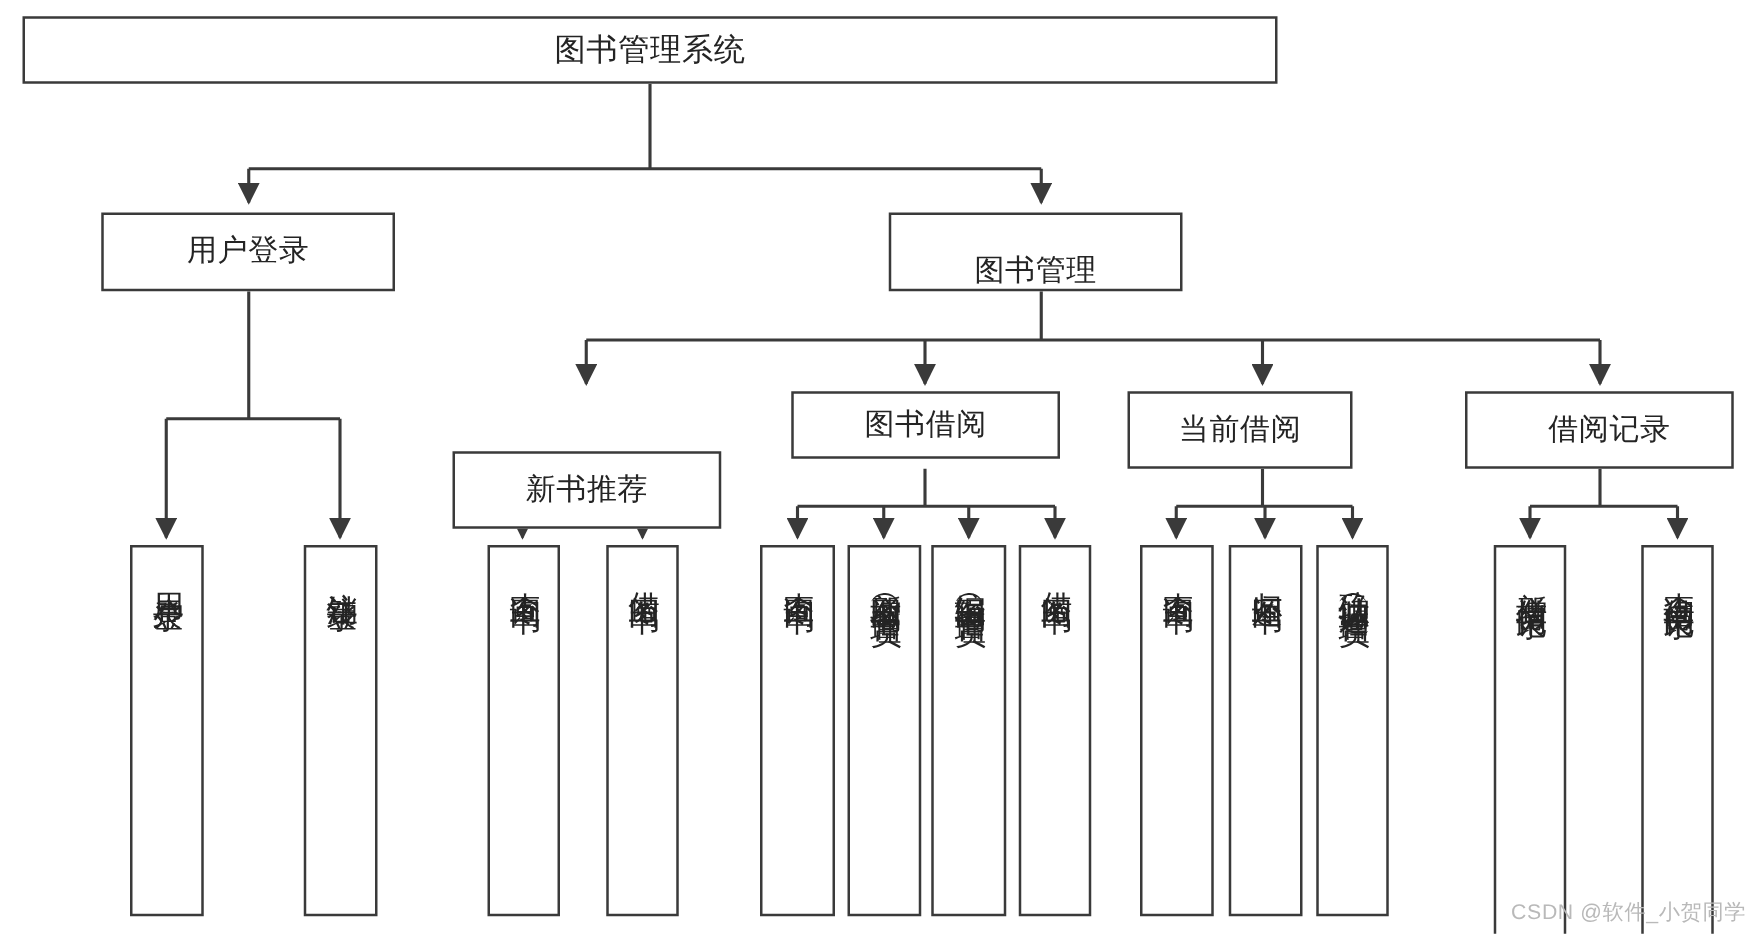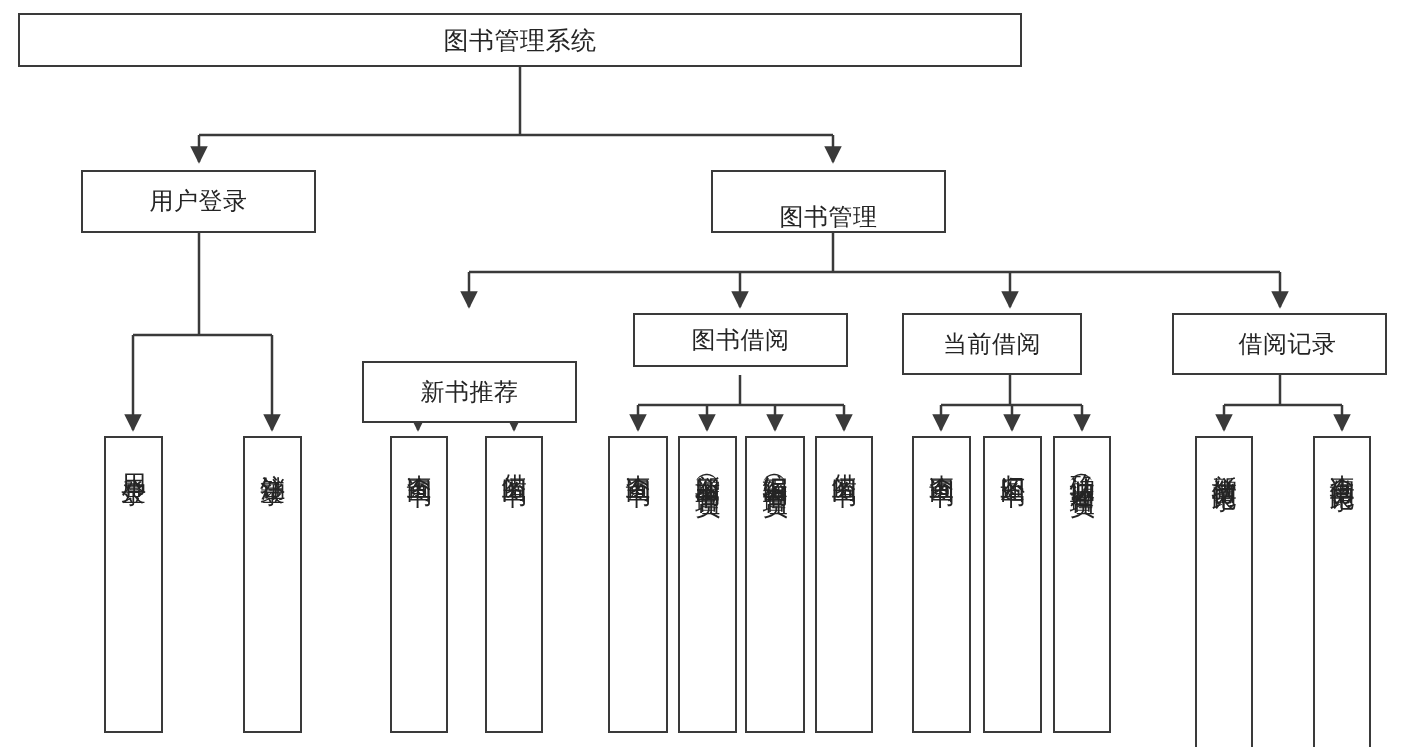--- a/index.html
+++ b/index.html
@@ -172,14 +172,15 @@
     <span class="lbl">确认归还（管理员）</span>
   </div>
 
   <div class="node v-node" style="left:1195px;top:436px;width:58px;height:316px;">
     <span class="lbl">新增借阅记录</span>
   </div>
   <div class="node v-node" style="left:1313px;top:436px;width:58px;height:316px;">
     <span class="lbl">查询借阅记录</span>
   </div>
 
+  <div class="watermark">CSDN @软件_小贺同学</div>
 
 </div>
 
 </body></html>

